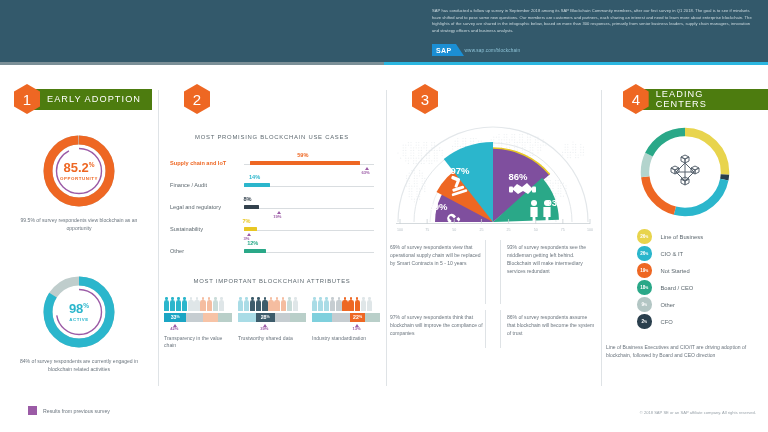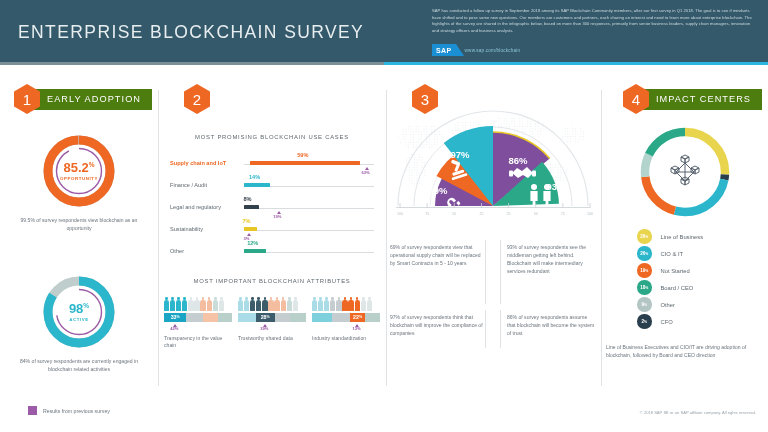--- a/index.html
+++ b/index.html
@@ -124,21 +124,21 @@
     border-top: 3px solid currentColor;
   }
   .attr-prev { position: relative; height: 9px; }
   .attr-prev .tri { position: absolute; top: 2px; width: 0; height: 0;
     border-left: 2.4px solid transparent; border-right: 2.4px solid transparent;
     border-bottom: 3.3px solid #9b5ba6; }
   .attr-prev .val { position: absolute; top: 4.5px; font-size: 4.1px; color: #9b5ba6; font-weight: bold; }
   .attr-cap { font-size: 5.1px; line-height: 1.5; color: #6b757e; margin-top: 4px; }
 
   
-  .gauge-wrap { position: absolute; left: 4px; top: 38px; width: 207px; height: 112px; text-align: right; }
+  .gauge-wrap { position: absolute; left: 4px; top: 54px; width: 207px; height: 112px; text-align: right; }
   .gauge-notes { position: absolute; top: 172px; left: 4px; width: 207px; }
   .note {
     position: absolute; font-size: 5.05px; line-height: 1.56; color: #6b757e;
     padding-top: 4px;
   }
   .note.bordered { border-right: 1px solid #dfe3e6; }
   .note.bordered-l { border-left: 1px solid #dfe3e6; }
 
   
   .ring-wrap { position: absolute; left: 0; top: 52px; width: 167px; text-align: center; }
@@ -160,21 +160,20 @@
   .footer { position: absolute; left: 0; top: 394px; width: 768px; height: 38px; }
   .foot-legend { position: absolute; left: 28px; top: 12px; display: flex; align-items: center; gap: 6px; }
   .foot-swatch { width: 9px; height: 9px; background: #9b5ba6; }
   .foot-text { font-size: 5.2px; color: #6b757e; }
   .copyright { position: absolute; right: 12px; top: 16px; font-size: 4.1px; color: #9aa3aa; }
 </style>
 </head>
 <body>
 
 <div class="header">
-  <div class="header-title">ENTERPRISE BLOCKCHAIN SURVEY</div>
   <div class="header-blurb">SAP has conducted a follow up survey in September 2018 among its SAP Blockchain Community members, after our first survey in Q1 2018.  The goal is to see if mindsets have shifted and to pose some new questions.  Our members are customers and partners, each sharing an interest and need to learn more about enterprise blockchain.  The highlights of the survey are shared in the infographic below, based on more than 300 responses, primarily from senior business leaders, supply chain managers, innovation and strategy officers and business analysts.</div>
   <div class="sap-row">
     <span class="sap-logo">SAP</span>
     <span class="sap-url">www.sap.com/blockchain</span>
   </div>
 </div>
 <div class="header-rule">
   <div class="left"></div>
   <div class="right"></div>
 </div>
@@ -1133,21 +1132,21 @@
       <div class="note bordered-l" style="left:110px; top:0; width:97px; height:64px; padding-left:6px;">93% of survey respondents see the middleman getting left behind. Blockchain will make intermediary services redundant</div>
       <div class="note bordered" style="left:0; top:70px; width:96px; height:38px;">97% of survey respondents think that blockchain will improve the compliance of companies</div>
       <div class="note bordered-l" style="left:110px; top:70px; width:97px; height:38px; padding-left:6px;">86% of survey respondents assume that blockchain will become the system of trust</div>
     </div>
   </div>
 
   <div class="col col-4">
     <div class="col-divider" style="left:0;"></div>
     <div class="sec-head" style="left:22px;">
       <div class="hexnum">4</div>
-      <div class="sec-bar">IMPACT CENTERS</div>
+      <div class="sec-bar">LEADING CENTERS</div>
     </div>
 
     <div class="ring-wrap">
       <svg width="104" height="104" viewBox="0 0 104 104">
         <g id="ring">
             <circle cx="52" cy="52" r="40" fill="none" stroke="#e8d44d" stroke-width="8.5" stroke-dasharray="65.3451271946677 251.32741228718345" stroke-dashoffset="0" transform="rotate(-90 52 52)"></circle>
             <circle cx="52" cy="52" r="40" fill="none" stroke="#2a3f4d" stroke-width="8.5" stroke-dasharray="5.026548245743669 251.32741228718345" stroke-dashoffset="-65.3451271946677" transform="rotate(-90 52 52)"></circle>
             <circle cx="52" cy="52" r="40" fill="none" stroke="#2bb6cc" stroke-width="8.5" stroke-dasharray="65.3451271946677 251.32741228718345" stroke-dashoffset="-70.37167544041137" transform="rotate(-90 52 52)"></circle>
             <circle cx="52" cy="52" r="40" fill="none" stroke="#ee6723" stroke-width="8.5" stroke-dasharray="47.752208334564855 251.32741228718345" stroke-dashoffset="-135.71680263507906" transform="rotate(-90 52 52)"></circle>
             <circle cx="52" cy="52" r="40" fill="none" stroke="#b3d4cd" stroke-width="8.5" stroke-dasharray="22.61946710584651 251.32741228718345" stroke-dashoffset="-183.46901096964393" transform="rotate(-90 52 52)"></circle>

